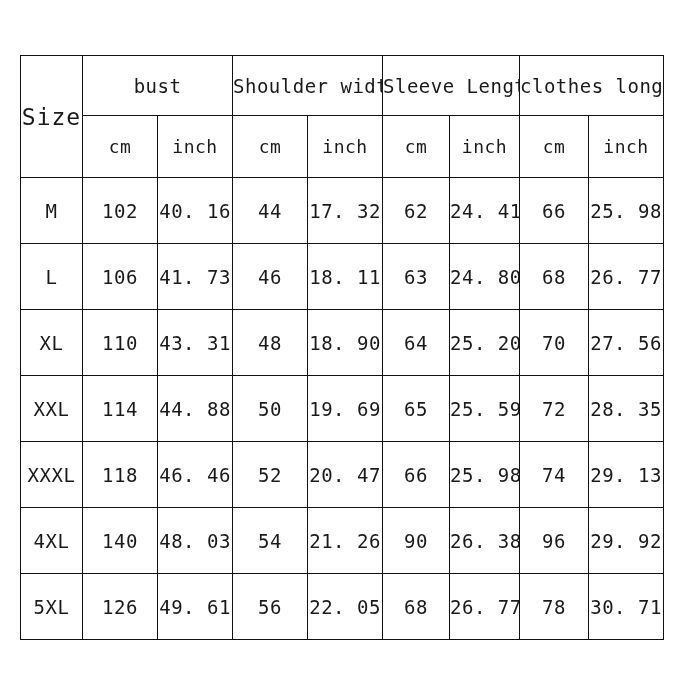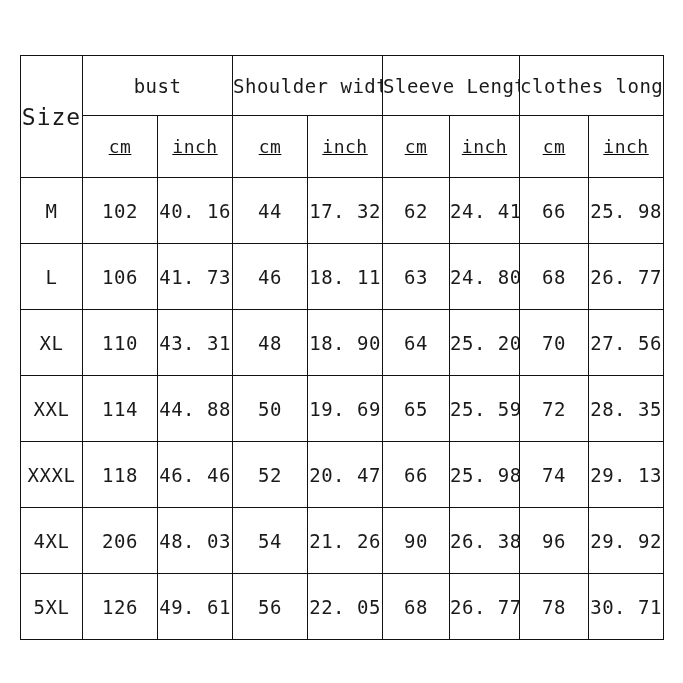--- a/index.html
+++ b/index.html
@@ -52,21 +52,20 @@
 
   .hdr-group {
     height: 60px;
     font-size: 19px;
     letter-spacing: 0.5px;
   }
   .hdr-unit {
     height: 62px;
     font-size: 18px;
     letter-spacing: 0.5px;
-    text-decoration: underline;
   }
   .hdr-size {
     font-size: 23px;
     letter-spacing: 1px;
   }
   .data-row td {
     height: 65px;
     font-size: 19px;
     letter-spacing: 0.5px;
   }
@@ -157,21 +156,21 @@
         <td class="num">46. 46</td>
         <td class="num">52</td>
         <td class="num">20. 47</td>
         <td class="num">66</td>
         <td class="num">25. 98</td>
         <td class="num">74</td>
         <td class="num">29. 13</td>
       </tr>
       <tr class="data-row">
         <td>4XL</td>
-        <td class="num">206</td>
+        <td class="num">140</td>
         <td class="num">48. 03</td>
         <td class="num">54</td>
         <td class="num">21. 26</td>
         <td class="num">90</td>
         <td class="num">26. 38</td>
         <td class="num">96</td>
         <td class="num">29. 92</td>
       </tr>
       <tr class="data-row">
         <td>5XL</td>

